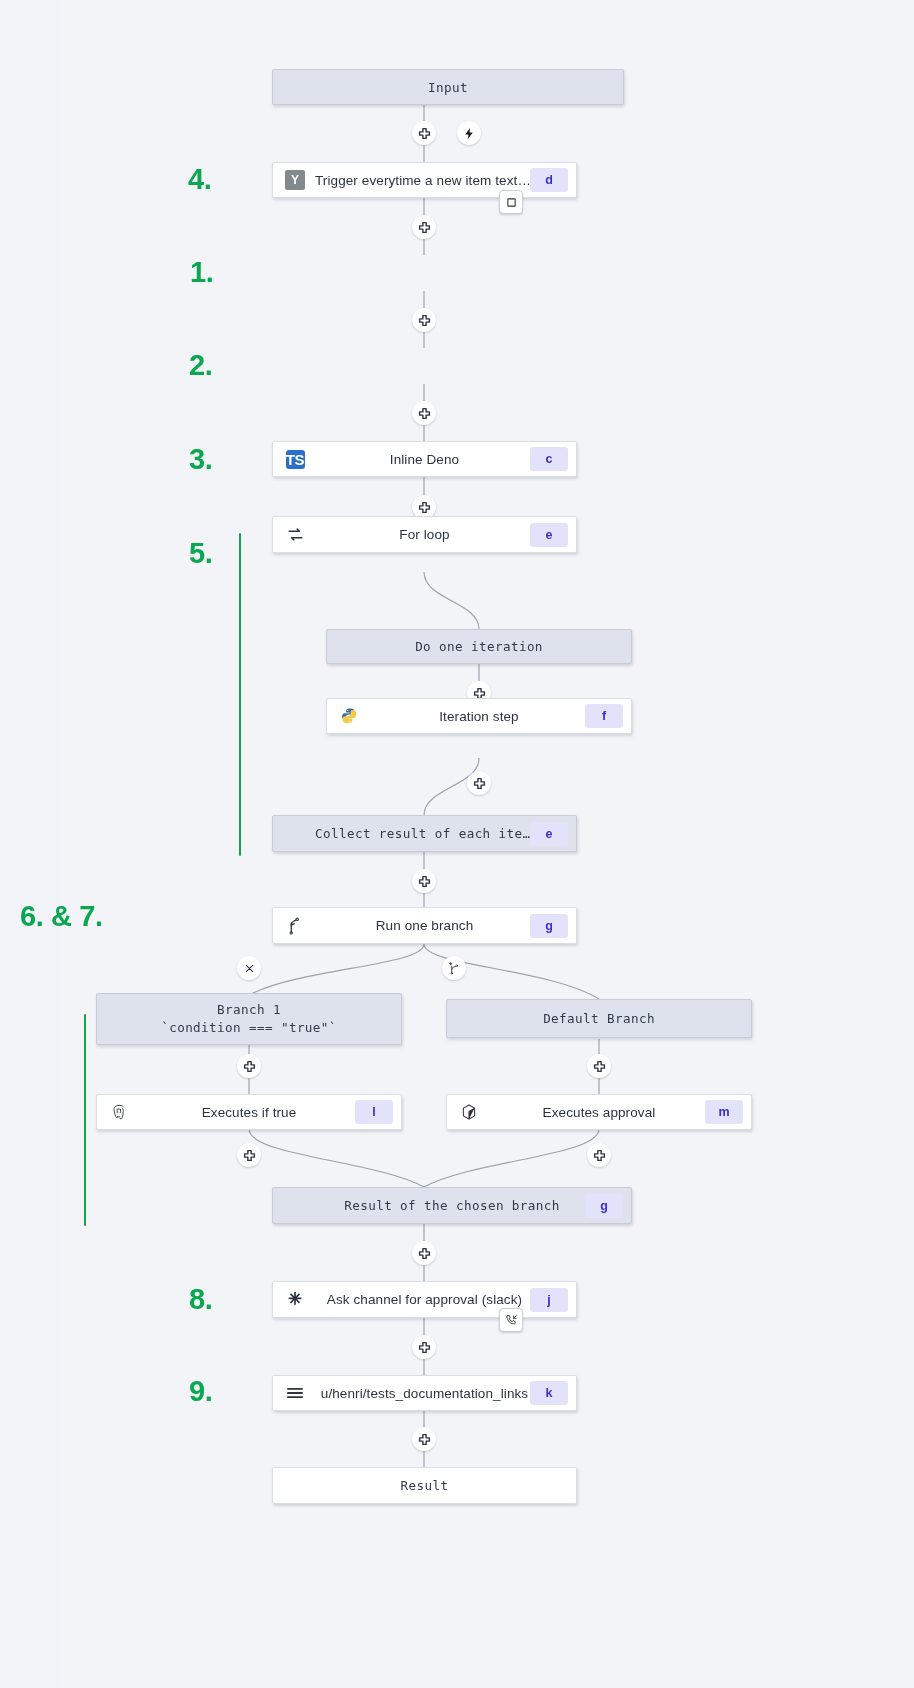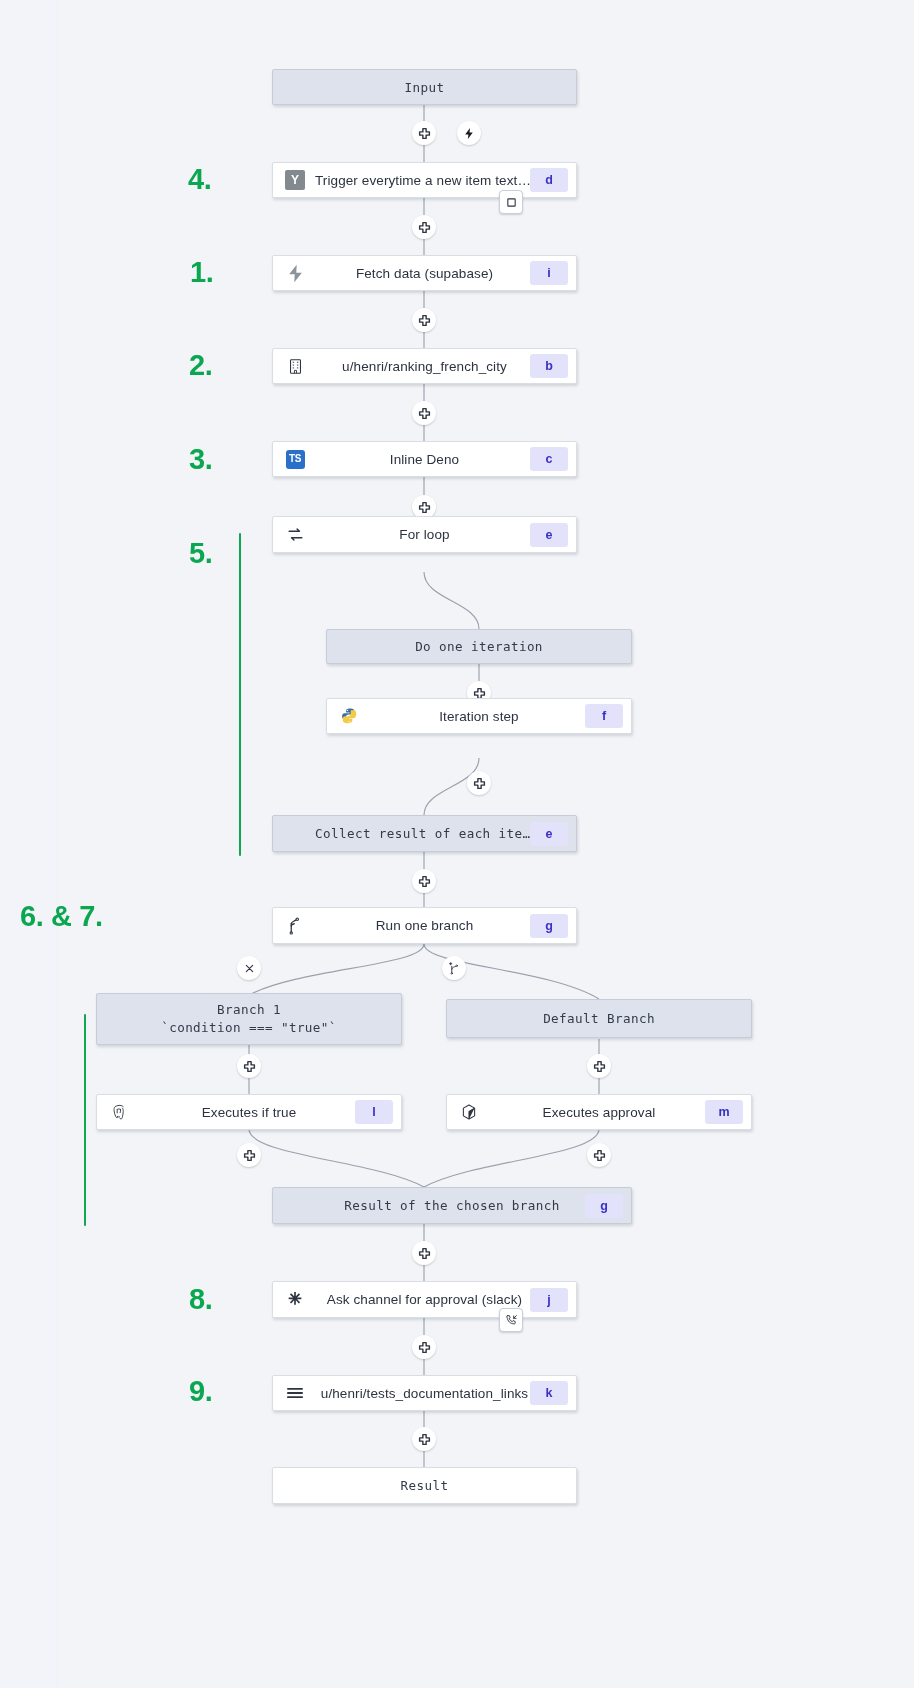--- a/index.html
+++ b/index.html
@@ -209,21 +209,21 @@
   <div class="step-num" style="left:189px;top:349px;">2.</div>
   <div class="step-num" style="left:189px;top:443px;">3.</div>
   <div class="step-num" style="left:189px;top:537px;">5.</div>
   <div class="step-num" style="left:20px;top:900px;">6. &amp; 7.</div>
   <div class="step-num" style="left:189px;top:1283px;">8.</div>
   <div class="step-num" style="left:189px;top:1375px;">9.</div>
 
   <div class="green-bar" style="left:239px;top:533px;height:323px;"></div>
   <div class="green-bar" style="left:84px;top:1014px;height:212px;"></div>
 
-  <div class="node grey mono" style="left:272px;top:69px;width:305px;height:36px;">
+  <div class="node grey mono" style="left:272px;top:69px;width:352px;height:36px;">
     <span class="label">Input</span>
   </div>
 
   <div class="plusbtn" style="left:412px;top:121px;">
     <svg width="13" height="13" viewBox="0 0 24 24" fill="none" stroke="#2e3440" stroke-width="2.6" stroke-linecap="round" stroke-linejoin="round">
         <path d="M9 3h6v6h6v6h-6v6H9v-6H3V9h6z"></path>
       </svg>
   </div>
 
   <div class="plusbtn" style="left:457px;top:121px;">
@@ -245,56 +245,37 @@
         <rect x="4" y="4" width="16" height="16" rx="1"></rect>
       </svg>
   </div>
 
   <div class="plusbtn" style="left:412px;top:215px;">
     <svg width="13" height="13" viewBox="0 0 24 24" fill="none" stroke="#2e3440" stroke-width="2.6" stroke-linecap="round" stroke-linejoin="round">
         <path d="M9 3h6v6h6v6h-6v6H9v-6H3V9h6z"></path>
       </svg>
   </div>
 
-  <div class="node white" style="left:272px;top:255px;width:305px;height:36px;">
-    <span class="icon">
-      <svg width="19" height="19" viewBox="0 0 24 24">
-          <path d="M13.5 1 4 13h7l-.5 10L20 11h-7z" fill="#8d939c"></path>
-        </svg>
-    </span>
-    <span class="label">Fetch data (supabase)</span>
-    <span class="badge">i</span>
-  </div>
 
   <div class="plusbtn" style="left:412px;top:308px;">
     <svg width="13" height="13" viewBox="0 0 24 24" fill="none" stroke="#2e3440" stroke-width="2.6" stroke-linecap="round" stroke-linejoin="round">
         <path d="M9 3h6v6h6v6h-6v6H9v-6H3V9h6z"></path>
       </svg>
   </div>
 
-  <div class="node white" style="left:272px;top:348px;width:305px;height:36px;">
-    <span class="icon">
-      <svg width="17" height="17" viewBox="0 0 24 24" fill="none" stroke="#2e3440" stroke-width="1.5">
-          <rect x="5" y="2.5" width="14" height="19" rx="1"></rect>
-          <path d="M8 6h2M14 6h2M8 10h2M14 10h2M8 14h2M14 14h2M10.5 21.5v-4h3v4" stroke-width="1.3"></path>
-        </svg>
-    </span>
-    <span class="label">u/henri/ranking_french_city</span>
-    <span class="badge">b</span>
-  </div>
 
   <div class="plusbtn" style="left:412px;top:401px;">
     <svg width="13" height="13" viewBox="0 0 24 24" fill="none" stroke="#2e3440" stroke-width="2.6" stroke-linecap="round" stroke-linejoin="round">
         <path d="M9 3h6v6h6v6h-6v6H9v-6H3V9h6z"></path>
       </svg>
   </div>
 
   <div class="node white" style="left:272px;top:441px;width:305px;height:36px;">
     <span class="icon">
-      <span style="display:inline-flex;align-items:center;justify-content:center;width:19px;height:19px;background:#2a6fc9;color:#fff;font-size:10px;font-weight:700;border-radius:3px;letter-spacing:-0.3px;">TS</span>
+      <span style="display:inline-flex;align-items:center;justify-content:center;width:19px;height:19px;background:#2a6fc9;color:#fff;font-size:15px;font-weight:700;border-radius:3px;letter-spacing:-0.3px;">TS</span>
     </span>
     <span class="label">Inline Deno</span>
     <span class="badge">c</span>
   </div>
 
   <div class="plusbtn" style="left:412px;top:495px;">
     <svg width="13" height="13" viewBox="0 0 24 24" fill="none" stroke="#2e3440" stroke-width="2.6" stroke-linecap="round" stroke-linejoin="round">
         <path d="M9 3h6v6h6v6h-6v6H9v-6H3V9h6z"></path>
       </svg>
   </div>

